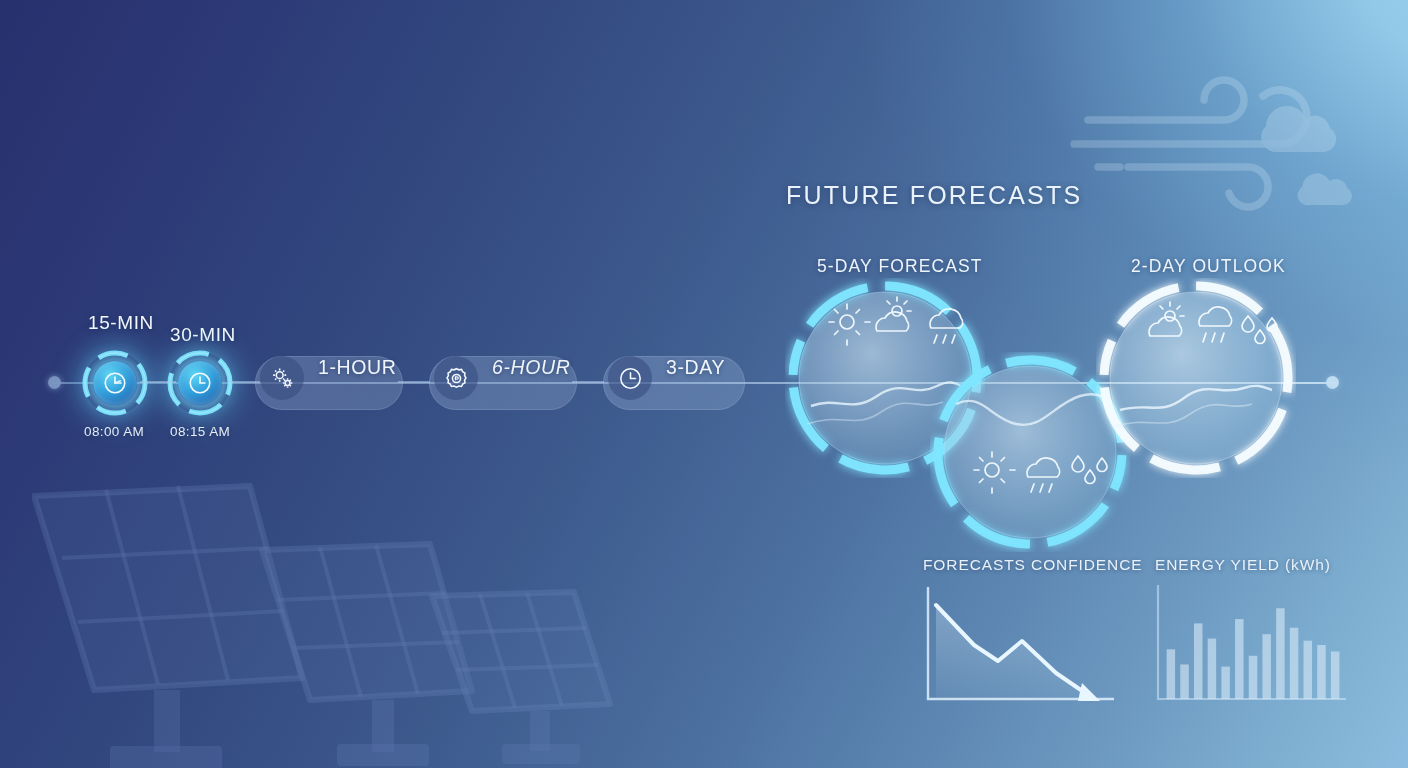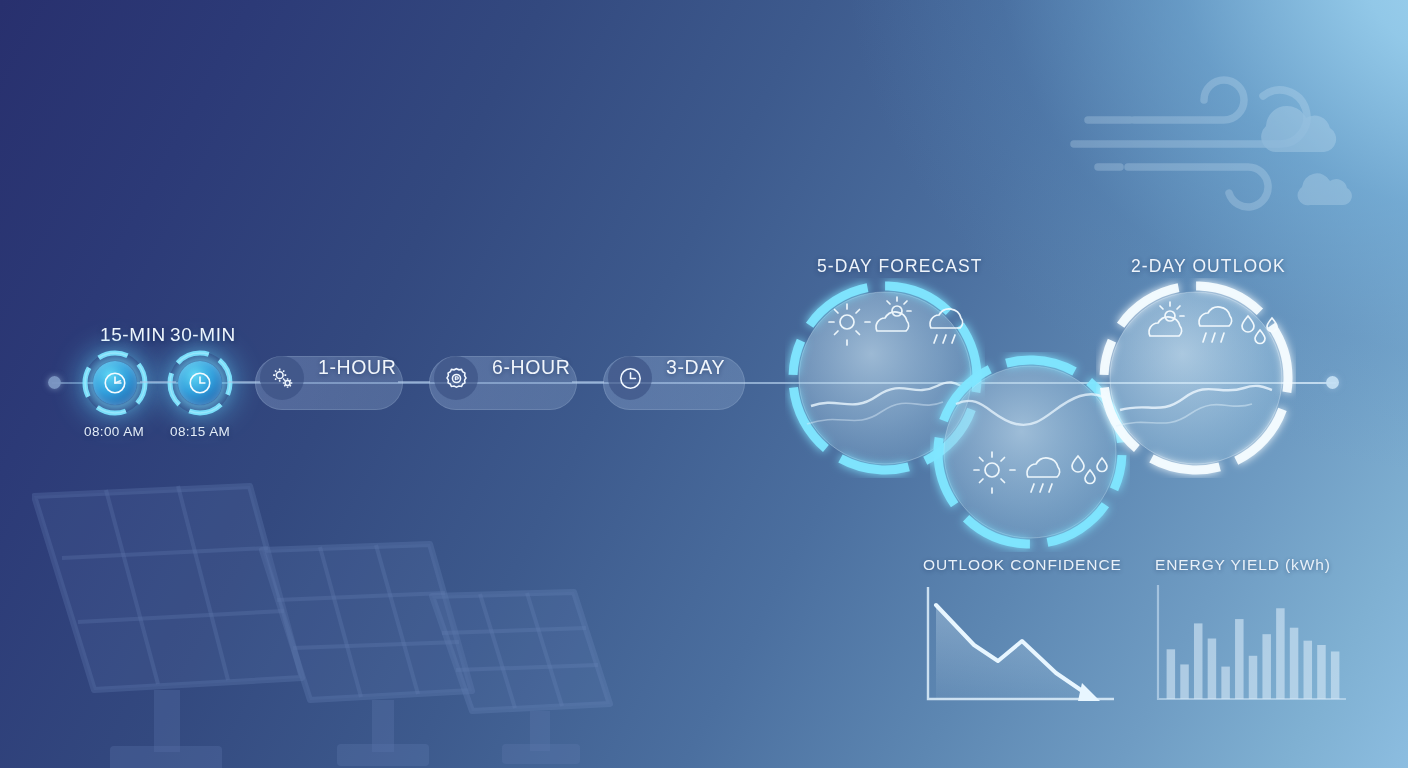--- a/index.html
+++ b/index.html
@@ -138,26 +138,27 @@
     <g fill="none" stroke="rgba(125,152,205,.40)" stroke-width="4">
       <path d="M30 80 L236 70 M46 144 L252 133"></path>
       <path d="M74 12 L126 206 M146 8 L196 202"></path>
       <path d="M245 122 L413 115 M261 170 L427 164"></path>
       <path d="M288 69 L329 219 M344 67 L386 216"></path>
       <path d="M410 155 L554 150 M424 192 L566 187"></path>
       <path d="M448 116 L483 230 M495 115 L530 228"></path>
     </g>
   </svg>
 
+  <div class="sect-title" id="title-future">FUTURE FORECASTS</div>
 
   <div class="tl-line"></div>
   <div class="tl-cap" id="cap-left"></div>
   <div class="tl-cap" id="cap-right"></div>
 
-  <div class="node-label" style="left:88px;top:324px;margin-left:12px;">15-MIN</div>
+  <div class="node-label" style="left:88px;top:312px;">15-MIN</div>
   <div class="node" style="left:84px;top:352px;">
     <div class="ring-outer"></div>
     <svg class="dash-ring" viewBox="0 0 68 68">
       <circle cx="34" cy="34" r="30" fill="none" stroke="#7fe6ff" stroke-width="5" stroke-dasharray="30 14" stroke-dashoffset="8" opacity=".95"></circle>
       <circle cx="34" cy="34" r="30" fill="none" stroke="#bff2ff" stroke-width="1.5" stroke-dasharray="30 14" stroke-dashoffset="8" opacity=".5"></circle>
     </svg>
     <div class="core">
       <svg width="26" height="26" viewBox="0 0 24 24" fill="none" stroke="#f4fbff" stroke-width="1.5" stroke-linecap="round">
         <circle cx="12" cy="12" r="9"></circle>
           <path d="M12 6.5 V12 H17.5"></path>
@@ -193,21 +194,21 @@
       <svg width="27" height="27" viewBox="0 0 24 24" fill="none" stroke="#f0f7ff" stroke-width="1.4">
         <circle cx="9.5" cy="9" r="3"></circle>
         <path d="M9.5 3.2v1.6M9.5 13.2v1.6M3.7 9h1.6M13.7 9h1.6M5.4 4.9l1.1 1.1M12.5 12l1.1 1.1M13.6 4.9l-1.1 1.1M6.5 12l-1.1 1.1"></path>
         <circle cx="16.5" cy="16" r="2.2"></circle>
         <path d="M16.5 11.8v1.2M16.5 19v1.2M12.3 16h1.2M19.5 16h1.2M13.6 13.1l.9.9M18.5 18l.9.9M19.4 13.1l-.9.9M14.5 18l-.9.9"></path>
       </svg>
     </div>
     <div class="pill-lbl">1-HOUR</div>
   </div>
 
-  <div class="pill" style="left:429px;top:356px;width:148px;">
+  <div class="pill" style="left:429px;top:356px;width:148px;font-style:italic;">
     <div class="pill-ico">
       <svg width="27" height="27" viewBox="0 0 24 24" fill="none" stroke="#f0f7ff" stroke-width="1.4">
         <path d="M12 3.3 l2.2 1 2.3-.4 1 2.1 2 1.2-.3 2.3 1.2 2-1.2 2 .3 2.3-2 1.2-1 2.1-2.3-.4-2.2 1-2.2-1-2.3.4-1-2.1-2-1.2.3-2.3-1.2-2 1.2-2-.3-2.3 2-1.2 1-2.1 2.3.4z"></path>
         <circle cx="12" cy="12" r="3.6"></circle>
         <path d="M11 13.6v-3h1.6a1 1 0 0 1 0 2h-1.6" stroke-width="1.1"></path>
       </svg>
     </div>
     <div class="pill-lbl">6-HOUR</div>
   </div>
 
@@ -334,21 +335,21 @@
       <path d="M176 40c0 0 5 6 5 8.5a5 5 0 0 1-10 0c0-2.5 5-8.5 5-8.5z"></path>
     </g>
     <g fill="none" stroke="#eef8ff" stroke-width="2.4" opacity=".8">
       <path d="M24 132 C52 124 64 138 88 120 C112 102 124 118 148 110 C162 105 170 110 176 112"></path>
     </g>
     <g fill="none" stroke="#e2f1fb" stroke-width="1.6" opacity=".45">
       <path d="M20 148 C54 138 68 154 94 136 C122 117 132 134 156 126"></path>
     </g>
   </svg>
 
-  <div class="mini-title" style="left:923px;top:556px;">OUTLOOK CONFIDENCE</div>
+  <div class="mini-title" style="left:923px;top:556px;">FORECASTS CONFIDENCE</div>
   <svg class="mini-chart" style="left:918px;top:583px;width:200px;height:125px;" viewBox="0 0 200 125">
     <defs>
       <linearGradient id="fcFill" x1="0" y1="0" x2="0" y2="1">
         <stop offset="0%" stop-color="#cfe6f6" stop-opacity=".34"></stop>
         <stop offset="100%" stop-color="#cfe6f6" stop-opacity=".05"></stop>
       </linearGradient>
     </defs>
     <g stroke="#dff0fb" stroke-width="2.4" fill="none" opacity=".85">
       <path d="M10 4 V116 H196"></path>
     </g>

